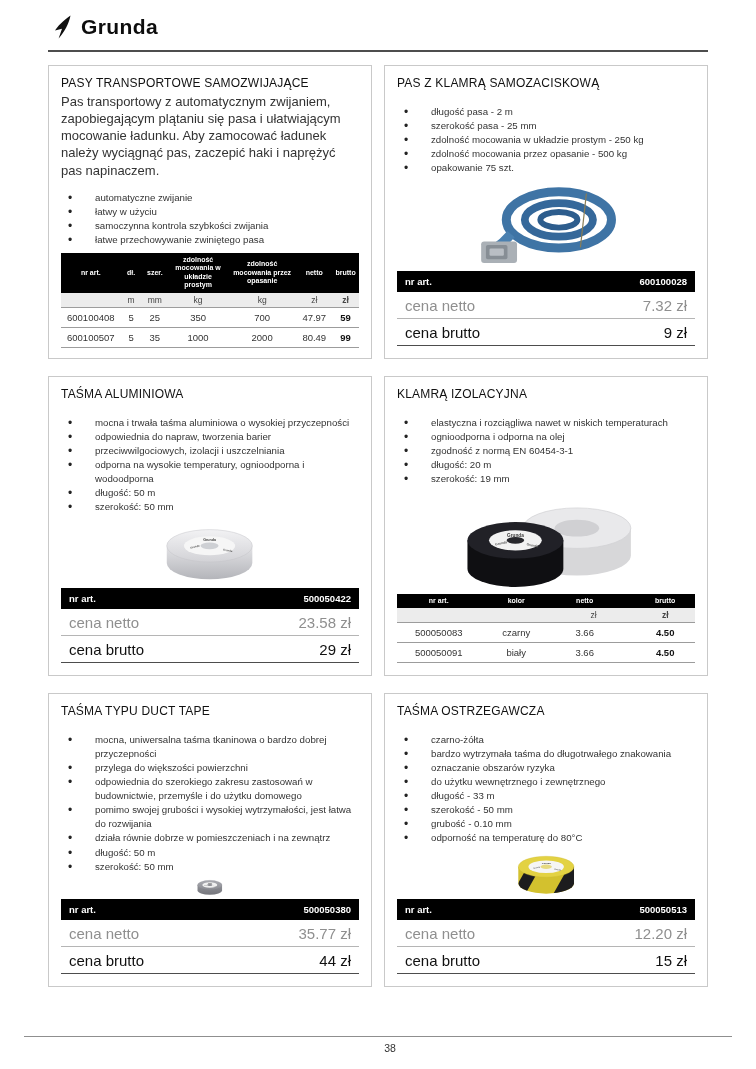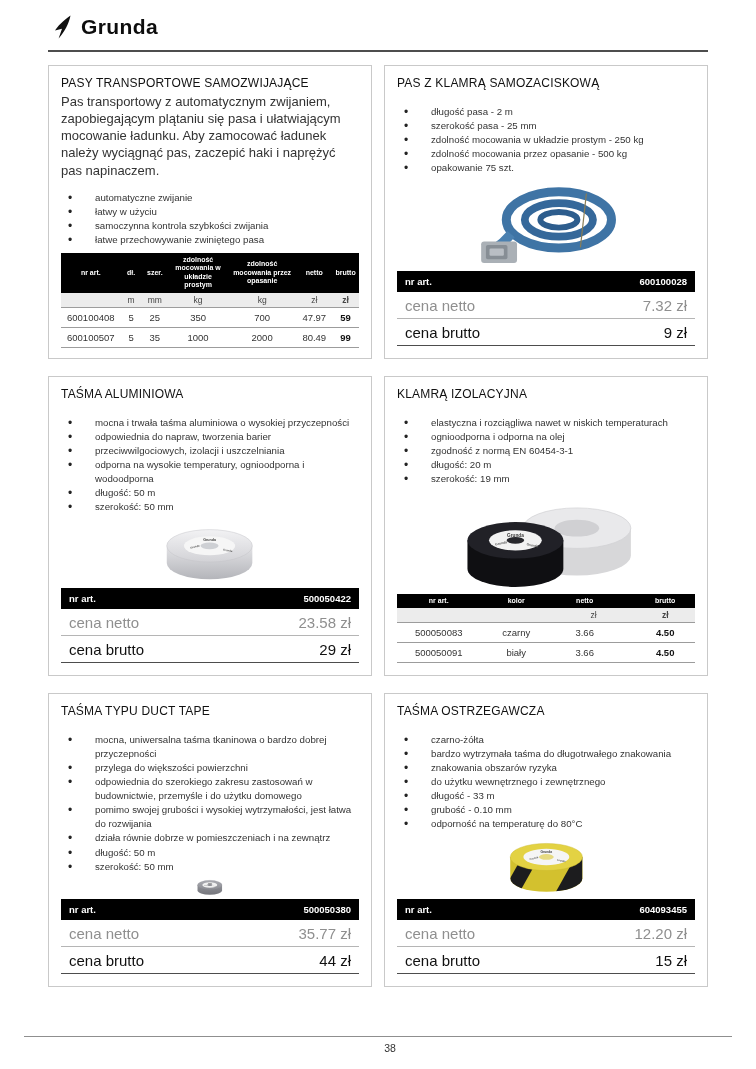--- a/index.html
+++ b/index.html
@@ -338,23 +338,24 @@
         <span>44 zł</span>
       </div>
     </div>
   </section>
 
   <section class="card">
     <h3>TAŚMA OSTRZEGAWCZA</h3>
     <ul>
       <li>czarno-żółta</li>
       <li>bardzo wytrzymała taśma do długotrwałego znakowania</li>
-      <li>znakowania obszarów ryzyka</li>
+      <li>oznaczanie obszarów ryzyka</li>
       <li>do użytku wewnętrznego i zewnętrznego</li>
       <li>długość - 33 m</li>
+      <li>szerokość - 50 mm</li>
       <li>grubość - 0.10 mm</li>
       <li>odporność na temperaturę do 80°C</li>
     </ul>
     <div class="img">
       <svg viewBox="0 0 260 150">
         <defs>
           <clipPath id="g6c">
               <path d="M42,56 L42,108 A88,33 0 0 0 218,108 L218,56 Z"></path>
             </clipPath>
         </defs>
@@ -369,21 +370,21 @@
           <ellipse cx="130" cy="56" rx="18" ry="7" fill="#e6da80"></ellipse>
           <text x="130" y="46" font-size="8" font-weight="bold" text-anchor="middle" fill="#3a3a3a">Grunda</text>
           <text x="100" y="61" font-size="6" font-weight="bold" text-anchor="middle" fill="#5a5a5a" transform="rotate(-14 100 61)">Grunda</text>
           <text x="166" y="67" font-size="6" font-weight="bold" text-anchor="middle" fill="#5a5a5a" transform="rotate(10 166 67)">Grunda</text>
         </g>
       </svg>
     </div>
     <div class="pricebox">
       <div class="pbar">
         <span>nr art.</span>
-        <span>604093455</span>
+        <span>500050513</span>
       </div>
       <div class="prow netto">
         <span>cena netto</span>
         <span>12.20 zł</span>
       </div>
       <div class="prow brutto">
         <span>cena brutto</span>
         <span>15 zł</span>
       </div>
     </div>

